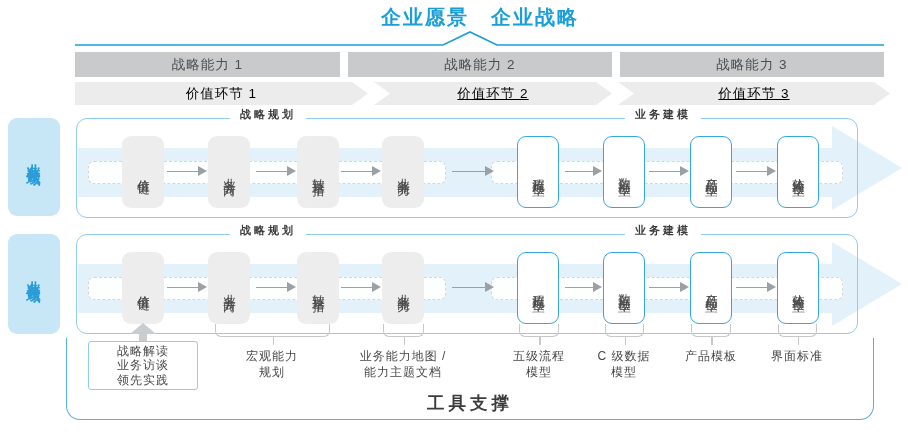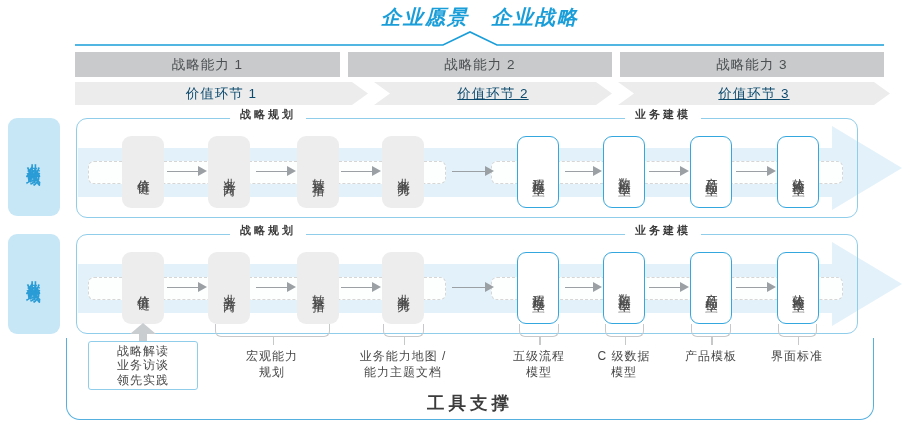--- a/index.html
+++ b/index.html
@@ -6,28 +6,28 @@
     --accent_blue:#1a9ed9; --light_blue_band:#e2f1fa; --box_border_blue:#35a7df;
     --row_border:#90cdeb; --outer_border:#55b0e0; --domain_bg:#c7e6f6; --domain_text:#2a9cd6;
     --bar_gray:#c9cacb; --chevron_gray:#ececec; --box_gray:#ededee;
     --text_dark:#3c3c3c; --text_gray:#4a4a4a; --arrow_gray:#9aa0a3; --brace_gray:#c6c8ca;
   }
   *{margin:0;padding:0;box-sizing:border-box;}
   html,body{background:#fff;}
   body{font-family:"Liberation Sans","DejaVu Sans",sans-serif;}
   #stage{position:relative;width:910px;height:432px;background:#fff;overflow:hidden;}
 
-  #title-row{position:absolute;left:75px;top:4px;width:810px;display:flex;justify-content:center;gap:22px;font-style:italic;}
+  #title-row{position:absolute;left:75px;top:4px;width:810px;display:flex;justify-content:center;gap:22px;}
   #title-row span{font-size:20px;font-weight:bold;color:var(--accent_blue);letter-spacing:2px;}
   #vision-line{position:absolute;left:75px;top:30px;}
 
   .cap-bar{position:absolute;top:52px;height:25px;background:var(--bar_gray);
     display:flex;align-items:center;justify-content:center;font-size:13.5px;color:#4b4f52;letter-spacing:1px;}
   .chev{position:absolute;top:82px;height:23px;background:var(--chevron_gray);
-    display:flex;align-items:center;justify-content:center;font-size:13.5px;color:#0c4a6e;letter-spacing:1px;}
+    display:flex;align-items:center;justify-content:center;font-size:13.5px;color:#000000;letter-spacing:1px;}
   .chev.first{clip-path:polygon(0 0,calc(100% - 16px) 0,100% 50%,calc(100% - 16px) 100%,0 100%);}
   .chev.notched{clip-path:polygon(0 0,calc(100% - 16px) 0,100% 50%,calc(100% - 16px) 100%,0 100%,16px 50%);text-decoration:underline;}
 
   .domain{position:absolute;left:8px;width:52px;background:var(--domain_bg);border-radius:9px;
     display:flex;align-items:center;justify-content:center;}
   .domain .vtext{writing-mode:vertical-rl;text-orientation:mixed;font-size:14px;font-weight:bold;
     color:var(--domain_text);letter-spacing:3px;}
 
   #outer-box{position:absolute;left:66px;top:338px;width:808px;height:82px;
     border:1.6px solid var(--outer_border);border-top:none;border-radius:0 0 14px 14px;}

